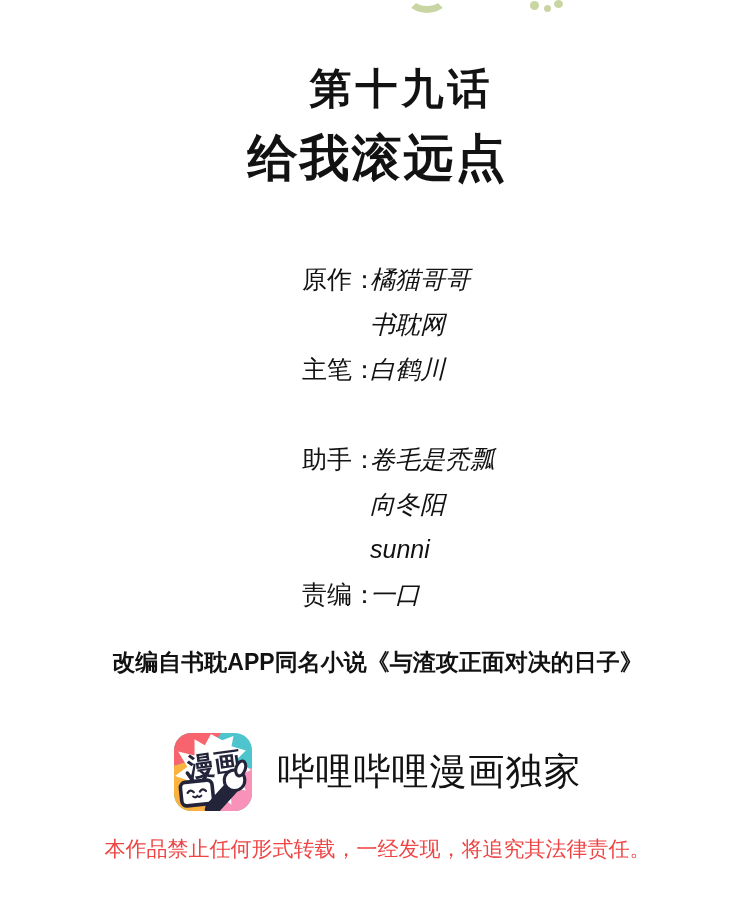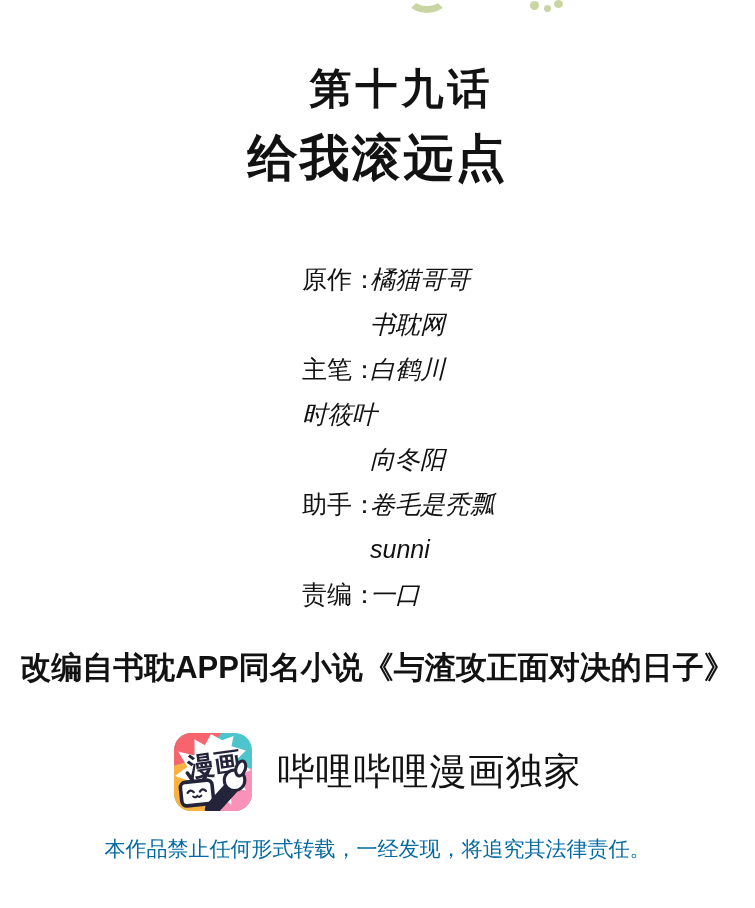--- a/index.html
+++ b/index.html
@@ -36,37 +36,37 @@
     font-size:50px;font-weight:bold;letter-spacing:2px;
   }
 
   .credits{position:absolute;top:257px;left:290px;margin-left:12px;}
   .credit-row{display:flex;align-items:center;height:45px;font-size:25px;line-height:45px;}
   .credit-label{flex:0 0 68px;width:68px;white-space:nowrap;}
   .credit-value{white-space:nowrap;font-style:italic;}
 
   .adapt{
     position:absolute;top:647px;left:0;width:100%;text-align:center;
-    font-size:31px;font-weight:bold;letter-spacing:0px;
+    font-size:23px;font-weight:bold;letter-spacing:0px;
   }
 
   .brand{
     position:absolute;top:733px;left:0;width:100%;
     display:flex;justify-content:center;align-items:center;gap:18px;
   }
   .brand-icon{width:78px;height:78px;display:block;}
   .brand-text{
     font-size:37px;font-weight:normal;letter-spacing:1px;
     font-family:"Liberation Serif","DejaVu Serif",serif;
     margin-left:8px;
   }
 
   .disclaimer{
     position:absolute;top:835px;left:0;width:100%;text-align:center;
-    font-size:21px;color:#0369a1;letter-spacing:0px;
+    font-size:21px;color:#ef4444;letter-spacing:0px;
   }
 </style>
 </head>
 <body>
 
 <div id="page">
 
   <div class="deco-arc"></div>
   <div class="deco-dot d1"></div>
   <div class="deco-dot d2"></div>
@@ -82,29 +82,28 @@
     </div>
     <div class="credit-row">
       <span class="credit-label"></span>
       <span class="credit-value">书耽网</span>
     </div>
     <div class="credit-row">
       <span class="credit-label">主笔：</span>
       <span class="credit-value">白鹤川</span>
     </div>
     <div class="credit-row">
-      <span class="credit-value">时筱叶</span>
+    </div>
+    <div class="credit-row">
+      <span class="credit-label">助手：</span>
+      <span class="credit-value">卷毛是秃瓢</span>
     </div>
     <div class="credit-row">
       <span class="credit-label"></span>
       <span class="credit-value">向冬阳</span>
-    </div>
-    <div class="credit-row">
-      <span class="credit-label">助手：</span>
-      <span class="credit-value">卷毛是秃瓢</span>
     </div>
     <div class="credit-row">
       <span class="credit-label"></span>
       <span class="credit-value">sunni</span>
     </div>
     <div class="credit-row">
       <span class="credit-label">责编：</span>
       <span class="credit-value">一口</span>
     </div>
   </div>

